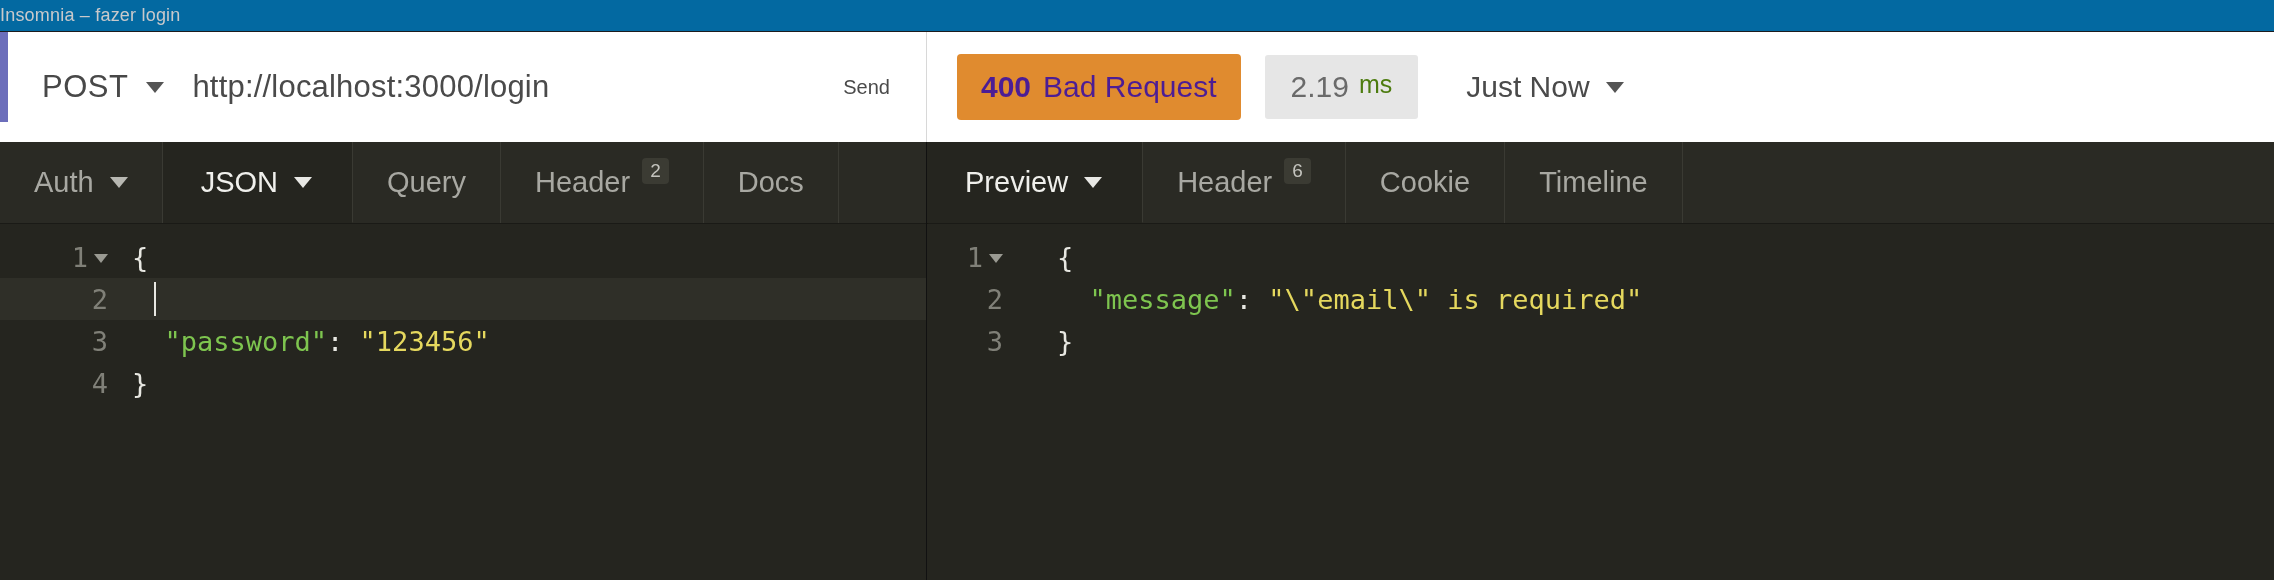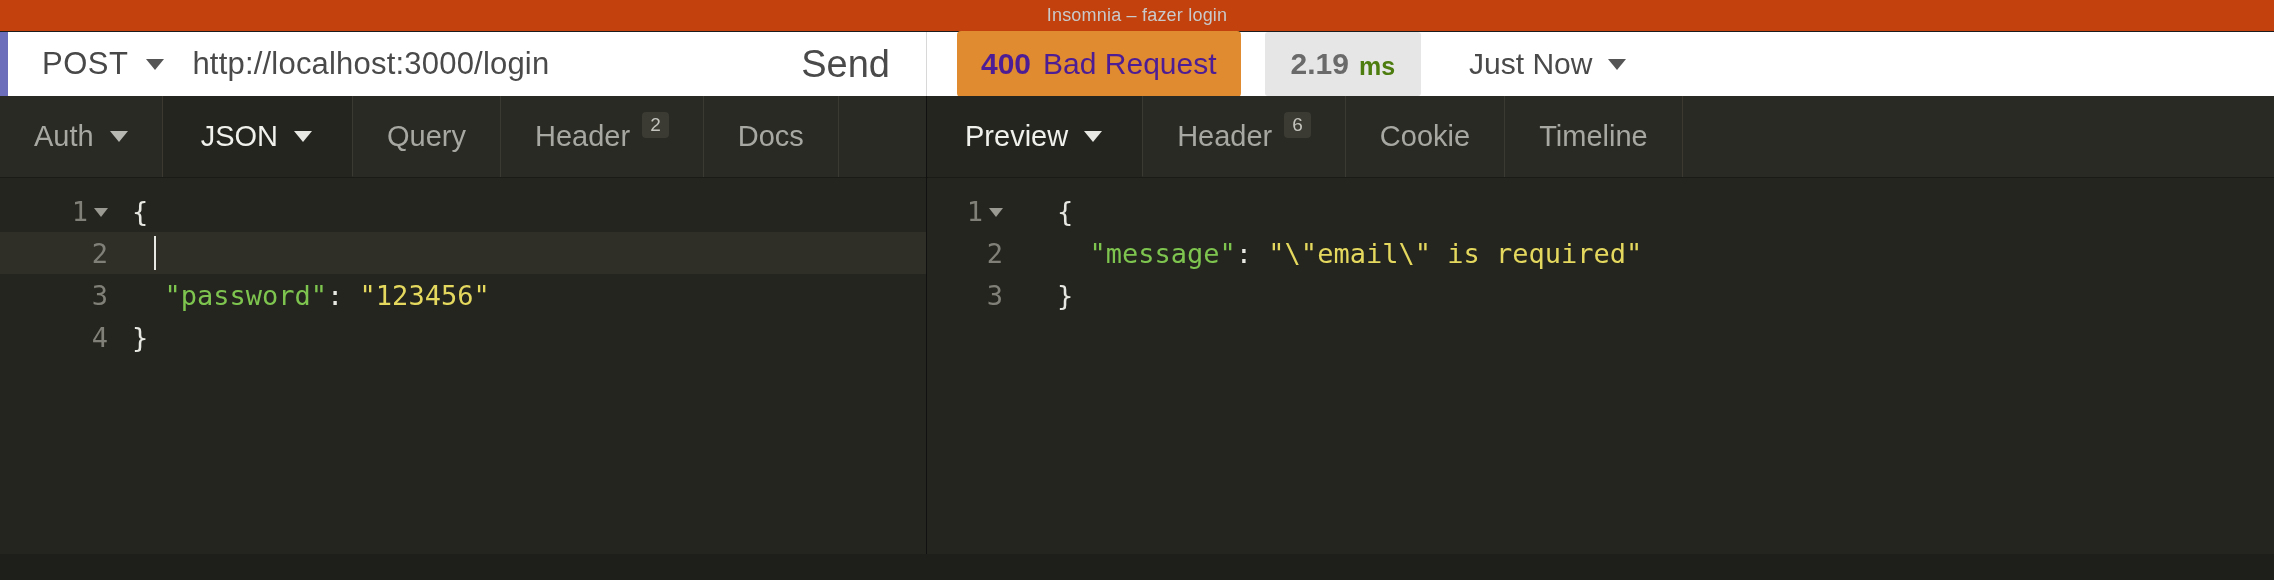--- a/index.html
+++ b/index.html
@@ -7,30 +7,30 @@
     width: 2274px; height: 580px;
     background: #1e1e1a;
     font-family: "Liberation Sans", sans-serif;
     overflow: hidden;
   }
   #app { position: relative; width: 2274px; height: 580px; }
 
   
   .titlebar {
     height: 32px;
-    background: #c2410c;
+    background: #0369a1;
     border-bottom: 1px solid #1c1c1e;
-    display: flex; align-items: center; justify-content: center;
+    display: flex; align-items: center; 
   }
   .titlebar-text {
     color: #c9c9cb; font-size: 18px; letter-spacing: .2px;
   }
 
   
-  .toprow { display: flex; height: 64px; background: #fff; }
+  .toprow { display: flex; height: 110px; background: #fff; }
   .accent-stripe { width: 8px; background: #6c6ebb; height: 90px; flex: 0 0 8px; }
 
   .urlbar {
     position: relative;
     flex: 0 0 919px;
     background: #ffffff;
     display: flex; align-items: center;
     border-right: 1px solid #d8d8d8;
   }
   .method {
@@ -42,21 +42,21 @@
     width: 0; height: 0;
     border-left: 9px solid transparent;
     border-right: 9px solid transparent;
     border-top: 11px solid #555;
   }
   .url-text {
     font-size: 31px; color: #4a4a4a; margin-left: 28px; letter-spacing: .2px;
   }
   .send-btn {
     margin-left: auto; margin-right: 36px;
-    font-size: 38px; color: #4a4a4a; cursor: pointer;
+    font-size: 20px; color: #4a4a4a; cursor: pointer;
   }
 
   .resp-meta {
     flex: 1 1 auto;
     background: #ffffff;
     display: flex; align-items: center;
     padding-left: 30px;
   }
   .status-badge {
     background: #e08b2f;
@@ -69,21 +69,21 @@
   }
   .status-code { font-weight: bold; }
   .status-text { font-weight: normal; }
   .timing-chip {
     margin-left: 24px;
     background: #e6e6e6;
     color: #6a6a6a;
     font-size: 30px;
     padding: 15px 26px;
     border-radius: 3px;
-    display: flex; gap: 10px; align-items: flex-end; font-weight: bold;
+    display: flex; gap: 10px; align-items: flex-start;
   }
   .timing-unit { font-size: 25px; color: #4d7c0f; }
   .just-now {
     margin-left: 48px;
     display: flex; align-items: center; gap: 16px;
     font-size: 30px; color: #4a4a4a; cursor: pointer;
   }
 
   
   .panes { display: flex; height: 458px; }

